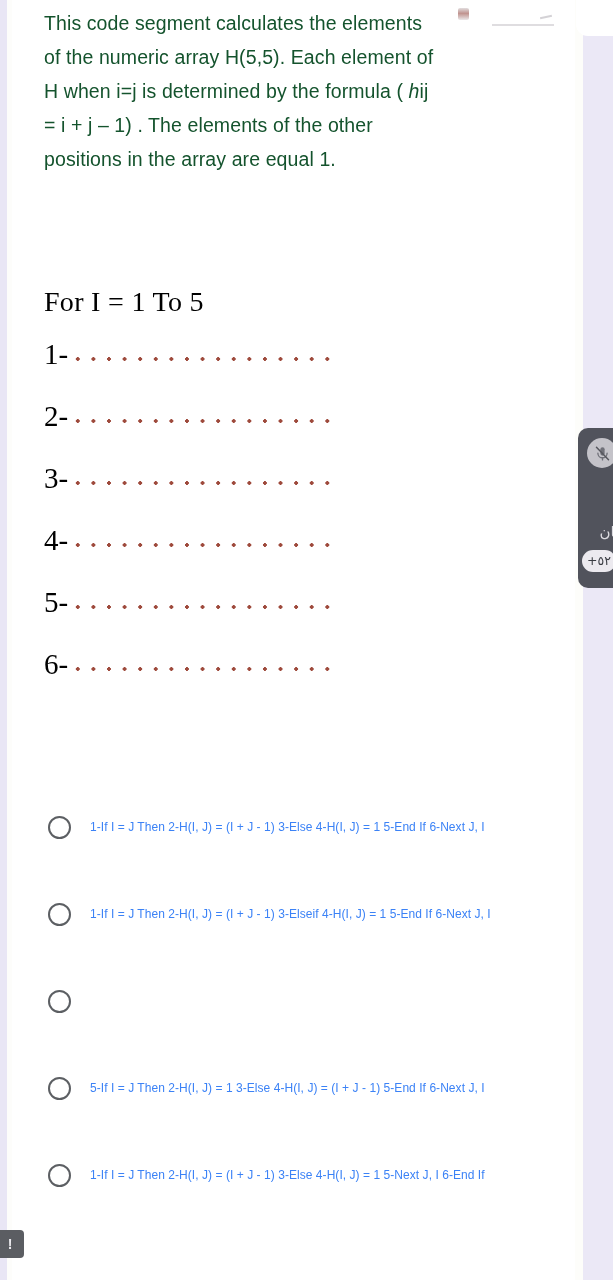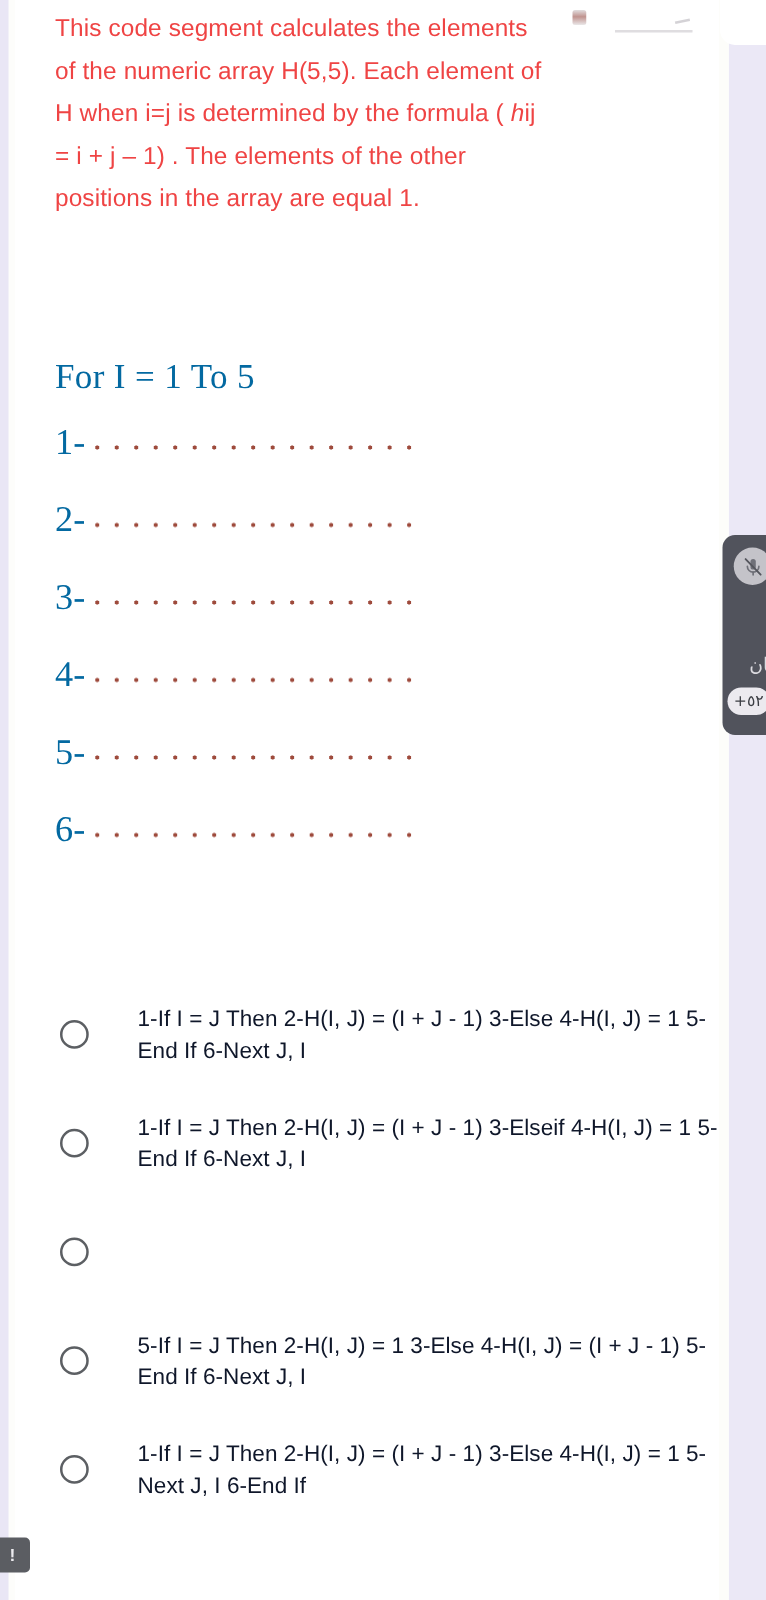--- a/index.html
+++ b/index.html
@@ -88,34 +88,34 @@
     z-index:5;
   }
 
   
   .prompt {
     position:absolute;
     left:44px; top:6px;
     width:400px;
     font-size:19.5px;
     line-height:34px;
-    color:#ef4444;
+    color:#14532d;
     letter-spacing:.1px;
     z-index:3;
   }
   .prompt .it { font-style:italic; }
 
   
   .code-block {
     position:absolute;
     left:44px; top:280px;
     width:400px;
     z-index:3;
     font-family:"Liberation Serif", serif;
-    color:#0369a1;
+    color:#000000;
   }
   .code-line {
     font-size:28px;
     line-height:43px;
     white-space:nowrap;
     letter-spacing:.3px;
   }
   .blank-line {
     display:flex;
     align-items:baseline;
@@ -155,26 +155,25 @@
     flex:0 0 auto;
     width:23px; height:23px;
     margin-left:48px;
     margin-right:19px;
     border:2px solid #5c5f63;
     border-radius:50%;
     background:transparent;
   }
   .option-text {
     flex:1 1 auto;
-    font-size:18px;
+    font-size:12px;
     line-height:24.5px;
-    color:#0f172a;
+    color:#3b82f6;
     letter-spacing:.05px;
     max-width:465px;
-    margin-left:20px;
   }
 
   
   .side-panel {
     position:absolute;
     left:578px; top:428px;
     width:48px; height:160px;
     background:#51535c;
     border-radius:10px 0 0 10px;
     z-index:6;

